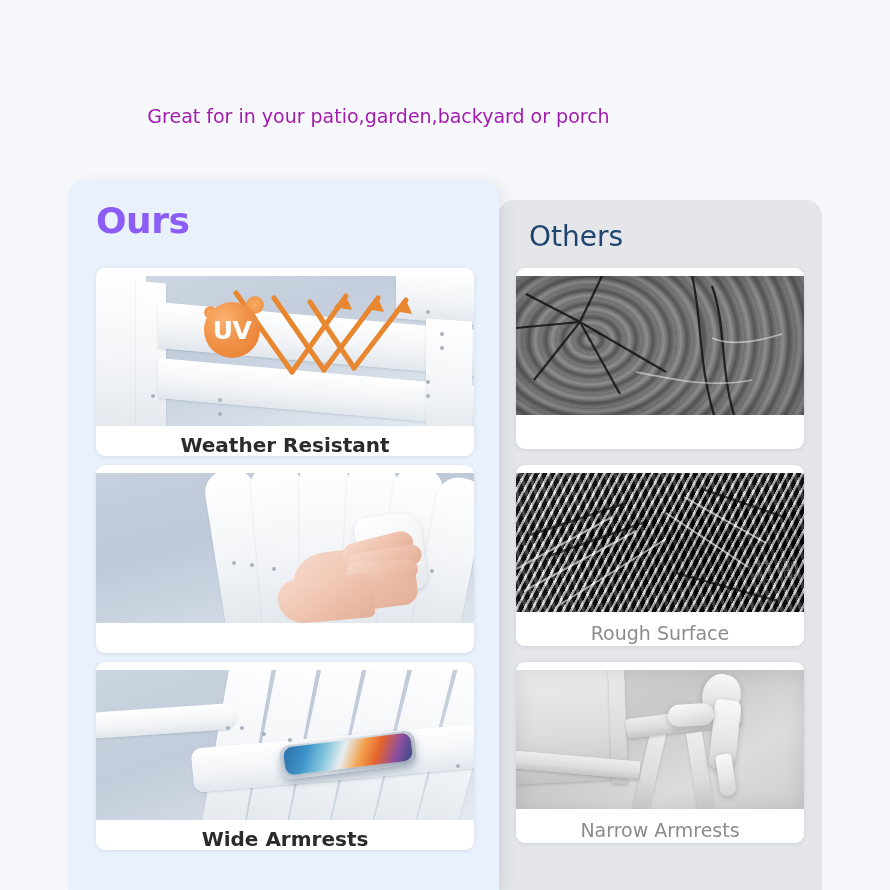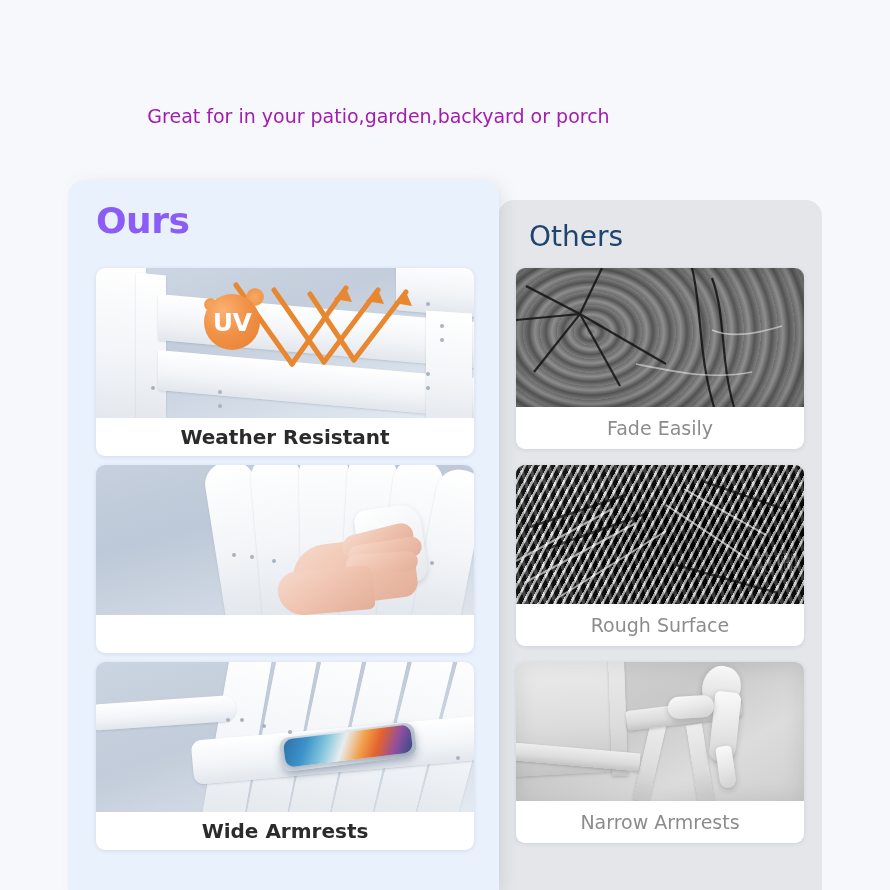--- a/index.html
+++ b/index.html
@@ -54,21 +54,21 @@
 
   
   .card {
     position:absolute; z-index:3;
     border-radius:9px; overflow:hidden;
     background:#fff;
     box-shadow:0 1px 4px rgba(70,90,120,.14);
   }
   .card.ours  { left:96px;  width:378px; }
   .card.other { left:516px; width:288px; }
-  .card .pic  { position:relative; width:100%; overflow:hidden; }
+  .card .pic  { position:relative; width:100%; overflow:hidden;margin-top:8px; }
   .card.ours  .pic { height:150px; }
   .card.other .pic { height:139px; }
   .card .cap {
     height:100%; display:flex; align-items:center; justify-content:center;
     background:#fff; line-height:1;border-radius:15px;
   }
   .card.ours  .cap { font-size:20px; font-weight:bold; color:#2B2B2B; }
   .card.other .cap { font-size:19px; font-weight:normal; color:#8C8C8C; }
   .capwrap { height:100%; }
 
@@ -291,23 +291,20 @@
           <path d="M176 0 C186 40 182 86 198 139"></path>
           <path d="M196 10 C210 48 204 92 218 139"></path>
         </g>
         <g stroke="#F0F0F0" stroke-width="1.6" fill="none" opacity=".55">
           <path d="M120 96 C160 104 196 112 236 104"></path>
           <path d="M196 62 C214 70 240 66 266 58"></path>
         </g>
       </svg>
       <div class="vig"></div>
     </div>
-    <div class="capwrap" style="height:42px;">
-      <div class="cap">Fade Easily</div>
-    </div>
   </div>
 
   <div class="card other" style="top:465px; height:181px;">
     <div class="pic">
       <div class="tex tex-rough"></div>
       <svg width="288" height="139" viewBox="0 0 288 139" style="position:absolute;inset:0;">
         <g stroke="#FFFFFF" stroke-width="2" fill="none" opacity=".6">
           <path d="M0 96 L96 44"></path>
             <path d="M8 118 L120 58"></path>
             <path d="M40 134 L150 66"></path>

